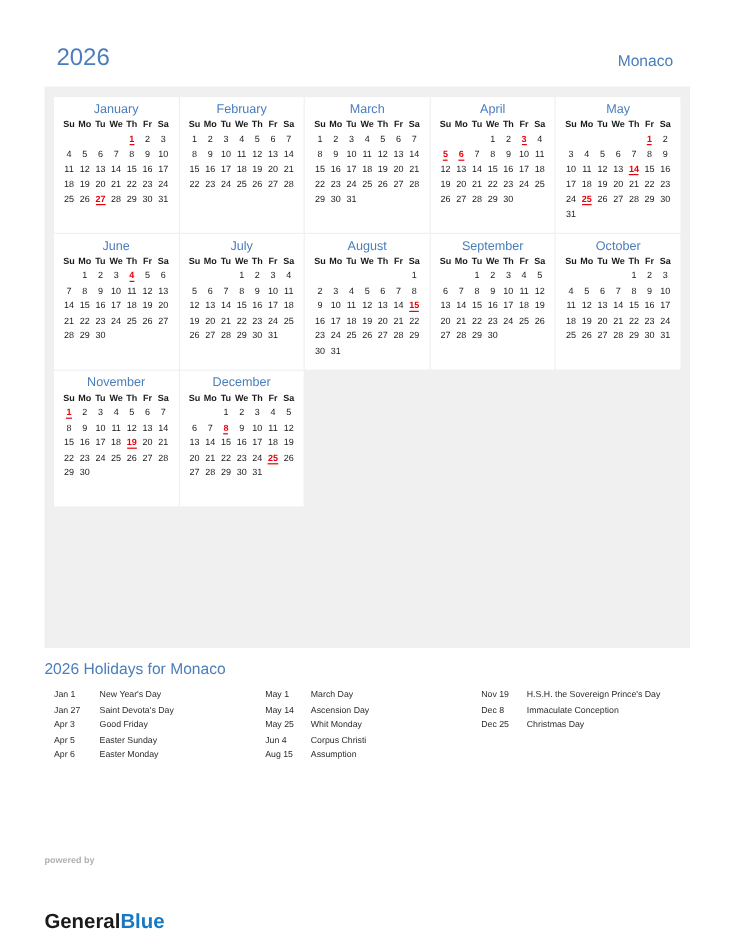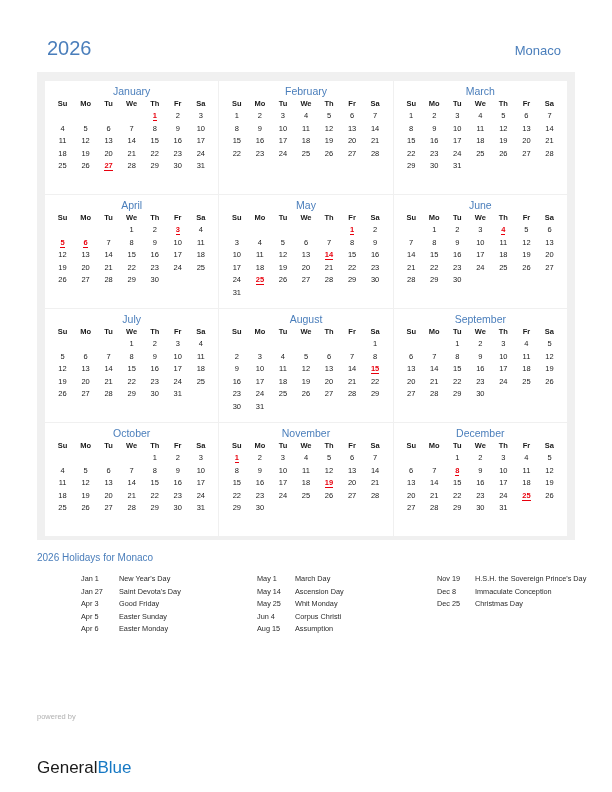--- a/index.html
+++ b/index.html
@@ -50,21 +50,21 @@
     top: 72px;
     width: 538px;
     height: 468px;
     background: #f0f0f0;
   }
   .months-grid {
     position: absolute;
     left: 0; top: 0;
     width: 538px;
     display: grid;
-    grid-template-columns: repeat(3, 1fr);
+    grid-template-columns: repeat(5, 1fr);
     grid-auto-rows: 113px;
     column-gap: 1px;
     row-gap: 1px;
     padding: 9px 8px;
     box-sizing: border-box;
   }
   .month-card {
     background: #ffffff;
     box-sizing: border-box;
     padding: 4px 6px 3px 6px;
@@ -111,29 +111,28 @@
   td.empty { color: transparent; }
 
   
   .holidays-section {
     position: absolute;
     left: 37px;
     top: 552px;
     width: 538px;
   }
   .holidays-heading {
-    font-size: 10px;
+    font-size: 13px;
     color: #4a7ebb;
     margin: 0 0 10px 0;
     line-height: 11px;
   }
   .holiday-columns {
     position: relative;
     height: 70px;
-    margin-left: 36px;
   }
   .holiday-col {
     position: absolute;
     top: 0;
   }
   .holiday-col.c1 { left: 8px;   width: 185px; }
   .holiday-col.c2 { left: 184px; width: 180px; }
   .holiday-col.c3 { left: 364px; width: 200px; }
   .holiday-row {
     display: flex;
@@ -154,25 +153,26 @@
   .footer {
     position: absolute;
     left: 37px;
     top: 712px;
   }
   .powered-by {
     font-size: 7.5px;
     color: #b0b0b0;
     line-height: 10px;
     margin-bottom: 1px;
+    font-weight: bold;
   }
   .logo {
     font-size: 17px;
     line-height: 20px;
-    font-weight: normal;
+    font-weight: bold;
     margin-top: 36px;
   }
   .logo .general { color: #1a1a1a; }
   .logo .blue { color: #1779c4; }
 </style>
 </head>
 <body>
 
 <div class="header">
   <div class="year-title">2026</div>

